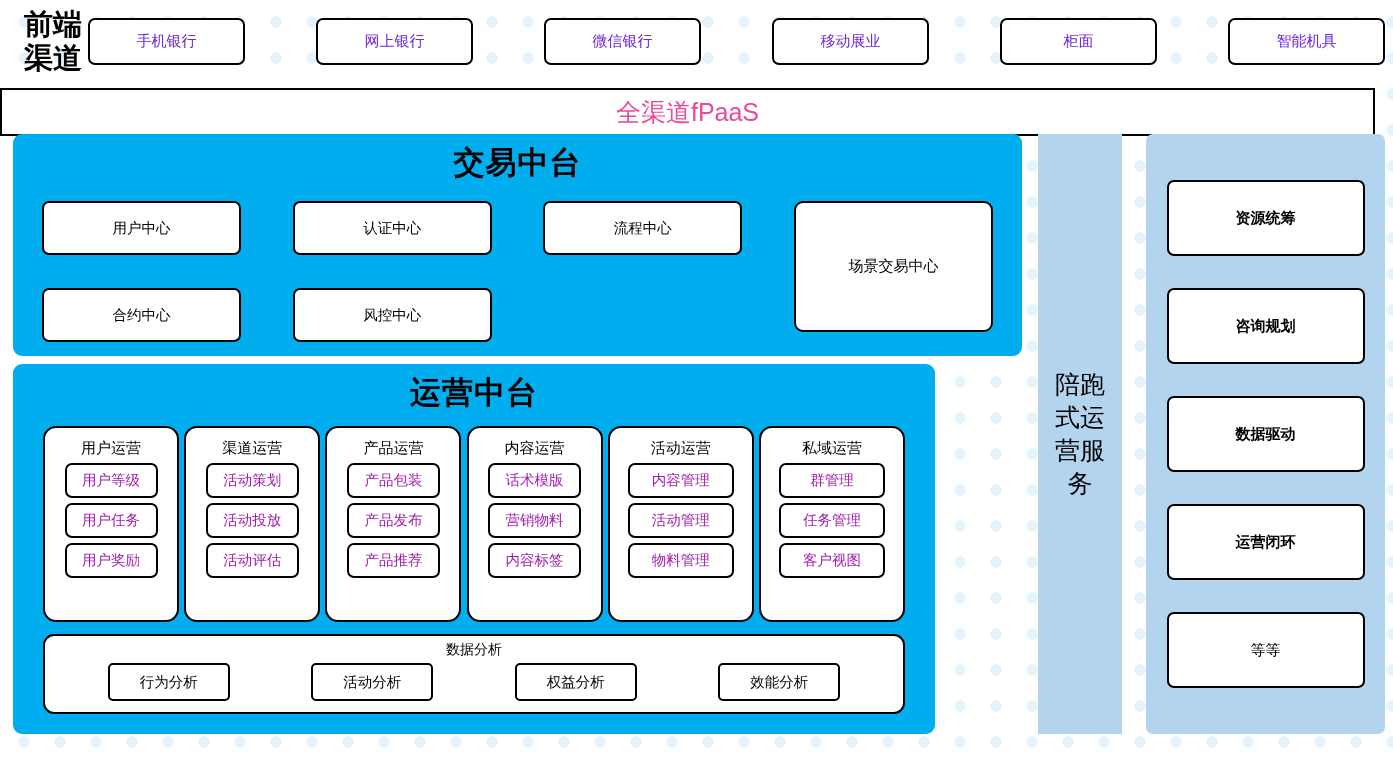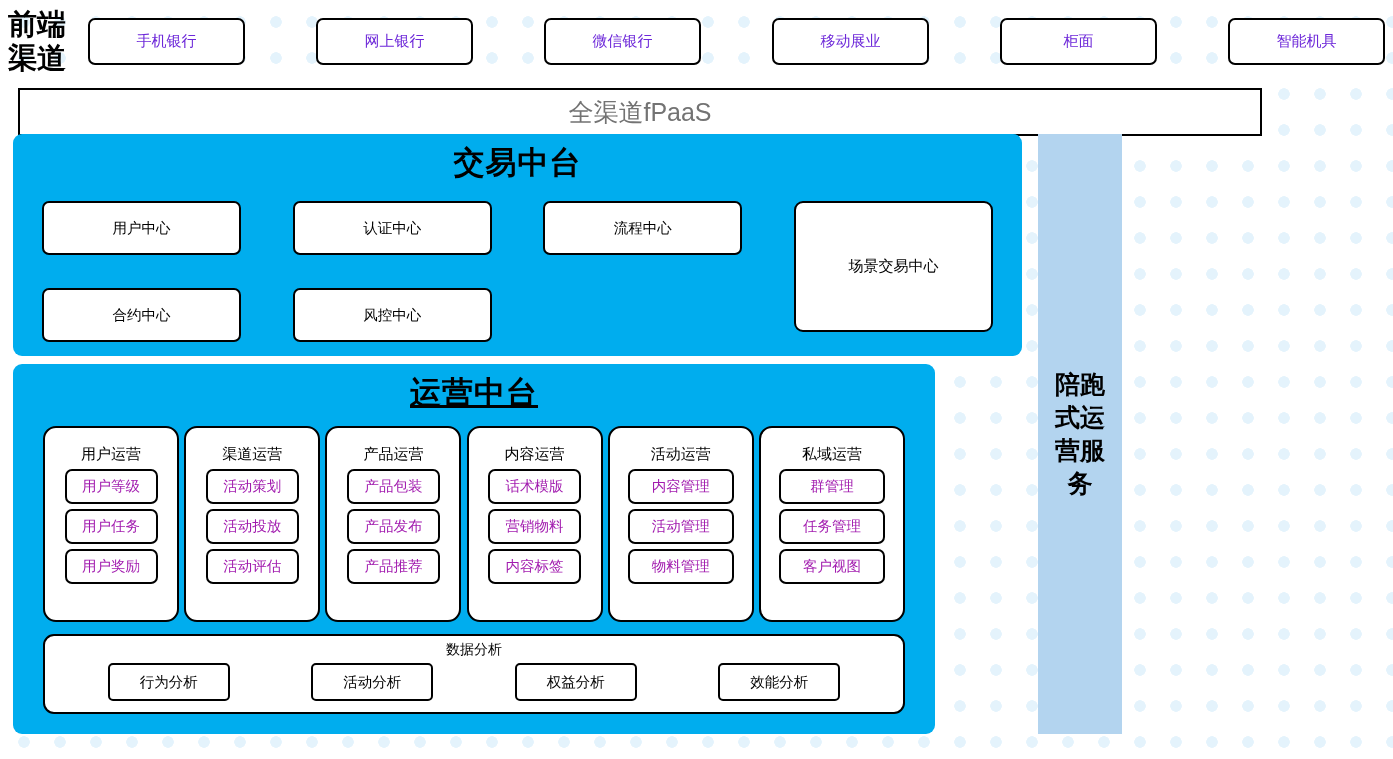--- a/index.html
+++ b/index.html
@@ -29,21 +29,21 @@
   
   .channel-row {
     position: absolute;
     left: 0; top: 0;
     width: 1393px; height: 82px;
     display: flex;
     align-items: center;
   }
   .channel-label {
     width: 88px;
-    padding-left: 8px;
+    padding-left: 24px;
     font-family: "Liberation Serif", serif;
     font-weight: bold;
     font-size: 29px;
     line-height: 34px;
     color: #000;
     letter-spacing: 0px;
   }
   .channel-boxes {
     flex: 1;
     display: flex;
@@ -60,29 +60,29 @@
     display: flex;
     align-items: center;
     justify-content: center;
     font-size: 15px;
     color: #6d28d9;
   }
 
   
   .fpaas-bar {
     position: absolute;
-    left: 18px; top: 88px;
-    width: 1244px; height: 48px;
+    left: 0; top: 88px;
+    width: 1375px; height: 48px;
     background: #ffffff;
     border: 2.5px solid #000;
     display: flex;
     align-items: center;
     justify-content: center;
     font-size: 25px;
-    color: #737373;
+    color: #ec4899;
   }
 
   
   .main-area {
     position: absolute;
     left: 0; top: 134px;
     width: 1393px; height: 605px;
   }
 
   
@@ -142,21 +142,21 @@
     width: 199px;
     height: 131px;
     font-size: 15px;
     border-radius: 9px;
   }
 
   
   #ops-panel {
     position: absolute;
     left: 0; top: 230px;
-    width: 922px; height: 370px; text-decoration: underline;
+    width: 922px; height: 370px;
   }
   .ops-groups {
     position: absolute;
     left: 30px; top: 62px;
     right: 30px;
     height: 196px;
     display: flex;
     justify-content: space-between;
   }
   .ops-group {
@@ -166,21 +166,21 @@
     width: 136px;
     padding: 4px 8px 9px 8px;
     display: flex;
     flex-direction: column;
     align-items: center;
   }
   .ops-group-title {
     font-size: 15px;
     color: #000;
     margin-bottom: 5px;
-    margin-top: 13px;
+    margin-top: 7px;
   }
   .ops-items {
     display: flex;
     flex-direction: column;
     gap: 5px;
     width: 100%;
     align-items: center;
   }
   .ops-item {
     width: 93px;
@@ -244,21 +244,21 @@
     display: flex;
     align-items: center;
     justify-content: center;
   }
   .accompany-text {
     width: 62px;
     text-align: center;
     font-size: 25px;
     line-height: 33px;
     color: #000;
-    font-weight: bold;
+    font-weight: normal;
     word-break: break-all;
   }
 
   
   .services-panel {
     position: absolute;
     left: 1146px; top: 0;
     width: 239px; height: 600px;
     background: #b3d4ef;
     border-radius: 7px;
@@ -397,15 +397,22 @@
           </div>
         </div>
 
       </div>
     </div>
 
     <div class="accompany-col">
       <div class="accompany-text">陪跑式运营服务</div>
     </div>
 
+    <div class="services-panel">
+      <div class="service-box">资源统筹</div>
+      <div class="service-box">咨询规划</div>
+      <div class="service-box">数据驱动</div>
+      <div class="service-box">运营闭环</div>
+      <div class="service-box plain">等等</div>
+    </div>
 
   </div>
 </div>
 
 </body></html>

